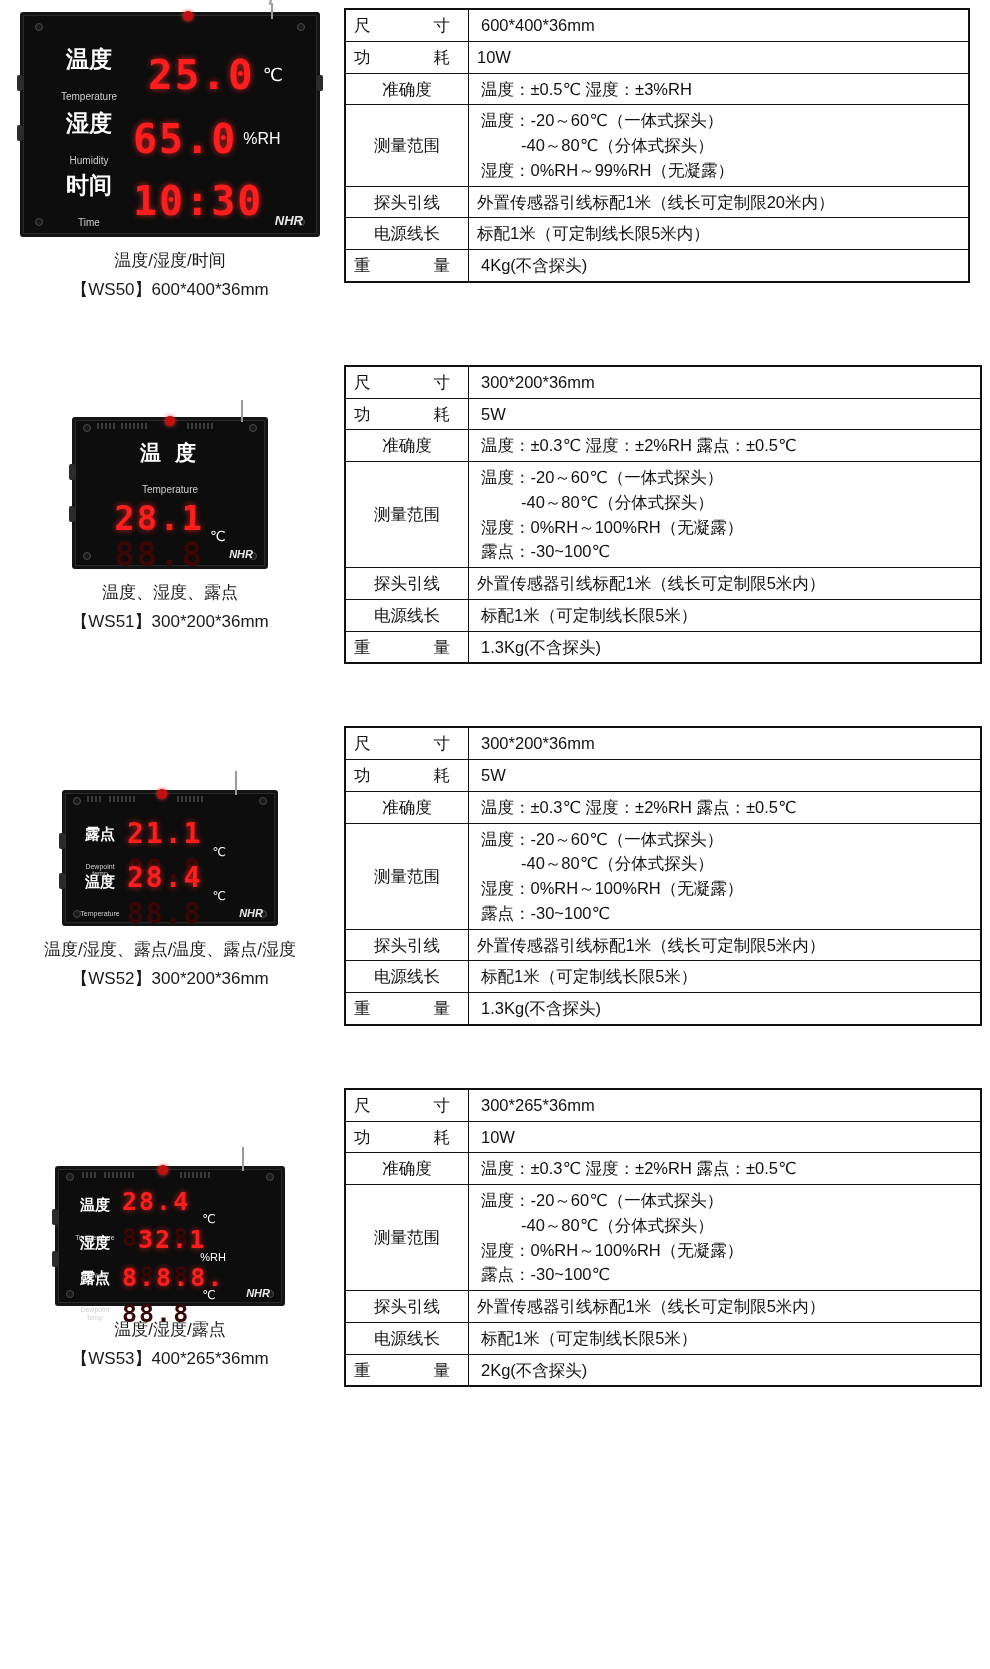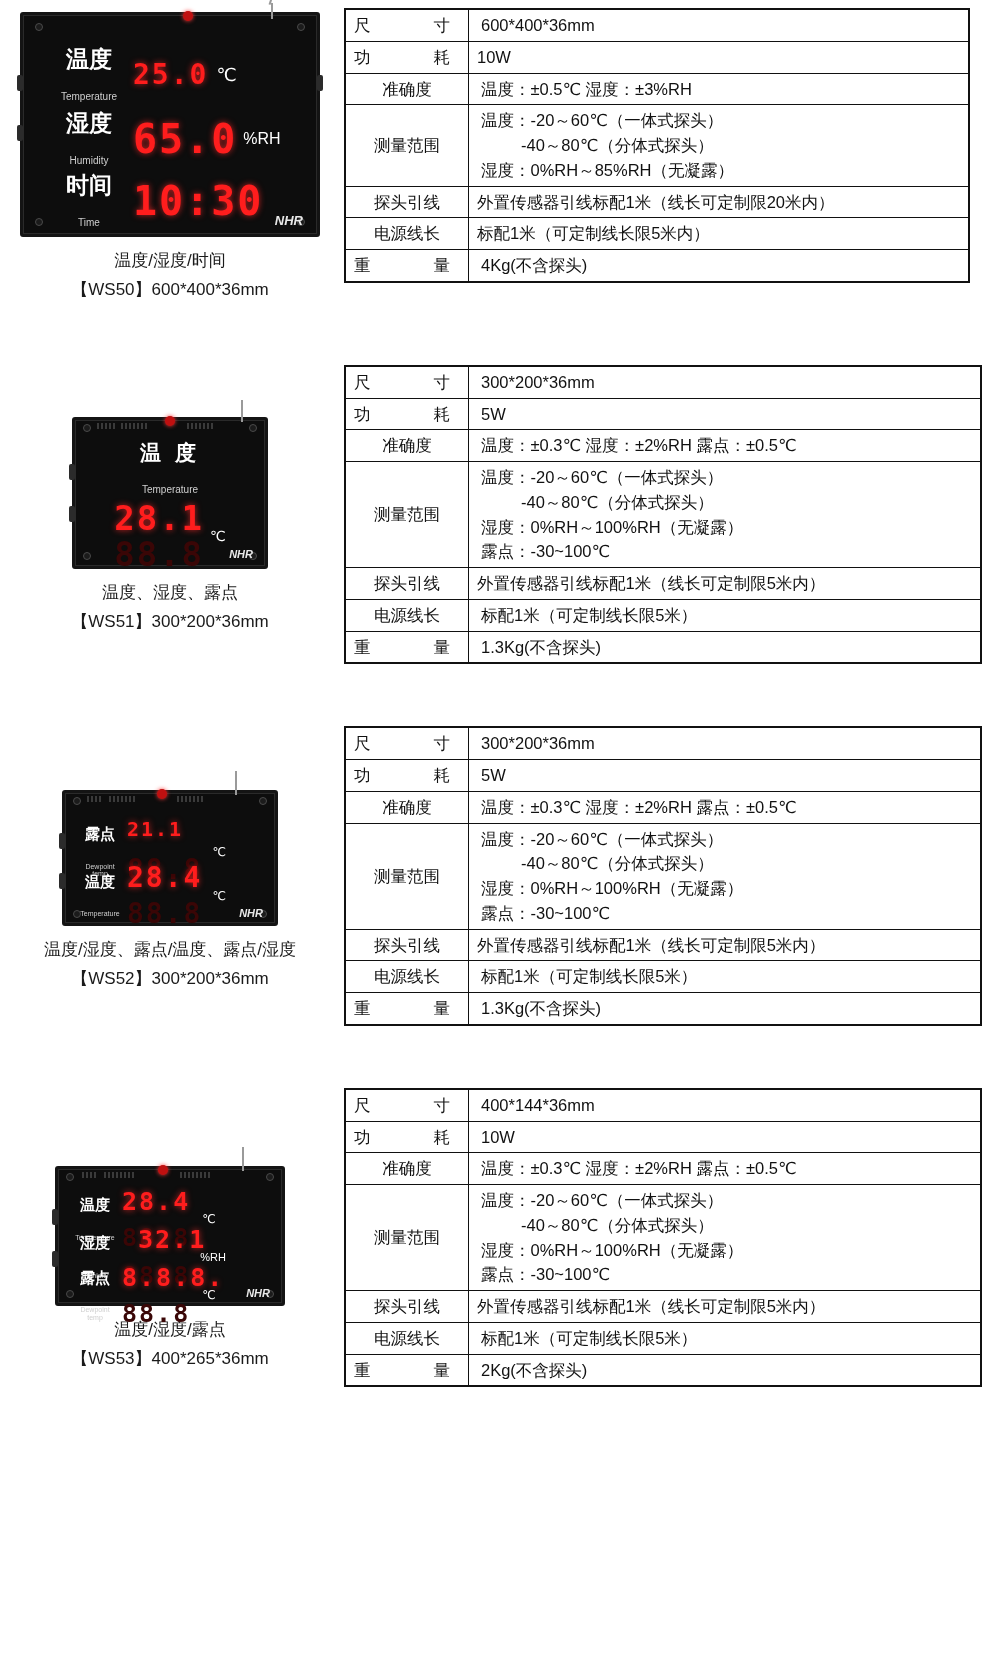--- a/index.html
+++ b/index.html
@@ -153,21 +153,21 @@
         <div class="screw" style="right:12px;bottom:8px;"></div>
         <div class="side-nub" style="left:-6px;top:60px;"></div>
         <div class="side-nub" style="left:-6px;top:110px;"></div>
         <div class="side-nub" style="right:-6px;top:60px;"></div>
 
         <div style="position:absolute;left:30px;top:32px;display:flex;align-items:center;">
           <div class="row-label" style="width:72px;">
             <span class="cn" style="font-size:23px;">温度</span>
             <span class="en" style="font-size:10px;">Temperature</span>
           </div>
-          <div class="seg" style="font-size:28px;margin-left:8px;">25.0</div>
+          <div class="seg" style="font-size:41px;margin-left:23px;">25.0</div>
           <div class="unit" style="font-size:18px;margin-left:8px;">℃</div>
         </div>
 
         <div style="position:absolute;left:30px;top:96px;display:flex;align-items:center;">
           <div class="row-label" style="width:72px;">
             <span class="cn" style="font-size:23px;">湿度</span>
             <span class="en" style="font-size:10px;">Humidity</span>
           </div>
           <div class="seg" style="font-size:40px;margin-left:8px;">65.0</div>
           <div class="unit" style="font-size:16px;margin-left:6px;">%RH</div>
@@ -203,21 +203,21 @@
         </tr>
         <tr>
           <td class="key">准确度</td>
           <td class="val pad">温度：±0.5℃  湿度：±3%RH</td>
         </tr>
         <tr>
           <td class="key">测量范围</td>
           <td class="val pad">
             <span class="sub-line">温度：-20～60℃（一体式探头）</span>
             <span class="sub-line indent">-40～80℃（分体式探头）</span>
-            <span class="sub-line">湿度：0%RH～85%RH（无凝露）</span>
+            <span class="sub-line">湿度：0%RH～99%RH（无凝露）</span>
           </td>
         </tr>
         <tr>
           <td class="key">探头引线</td>
           <td class="val">外置传感器引线标配1米（线长可定制限20米内）</td>
         </tr>
         <tr>
           <td class="key">电源线长</td>
           <td class="val">标配1米（可定制线长限5米内）</td>
         </tr>
@@ -323,21 +323,21 @@
         <div class="side-nub" style="left:-6px;top:40px;"></div>
         <div class="side-nub" style="left:-6px;top:80px;"></div>
 
         <div style="position:absolute;left:12px;top:24px;display:flex;align-items:center;">
           <div class="row-label" style="width:46px;">
             <span class="cn" style="font-size:15px;">露点</span>
             <span class="en" style="font-size:7px;">Dewpoint temp</span>
           </div>
           <div style="position:relative;margin-left:4px;">
             <div class="seg-bg" style="font-size:28px;">88.8</div>
-            <div class="seg" style="font-size:20px;position:absolute;left:0;top:0;">21.1</div>
+            <div class="seg" style="font-size:28px;position:absolute;left:0;top:0;">21.1</div>
           </div>
           <div class="unit" style="font-size:12px;margin-left:10px;">℃</div>
         </div>
 
         <div style="position:absolute;left:12px;top:68px;display:flex;align-items:center;">
           <div class="row-label" style="width:46px;">
             <span class="cn" style="font-size:15px;">温度</span>
             <span class="en" style="font-size:7px;">Temperature</span>
           </div>
           <div style="position:relative;margin-left:4px;">
@@ -455,21 +455,21 @@
       <div class="caption">
         <div>温度/湿度/露点</div>
         <div>【WS53】400*265*36mm</div>
       </div>
     </div>
     <div class="right-col" style="padding-top:0;padding-right:8px;">
       <table class="spec">
         <tbody>
             <tr>
           <td class="key spaced">尺　　寸</td>
-          <td class="val pad">400*144*36mm</td>
+          <td class="val pad">300*265*36mm</td>
         </tr>
         <tr>
           <td class="key spaced">功　　耗</td>
           <td class="val pad">10W</td>
         </tr>
         <tr>
           <td class="key">准确度</td>
           <td class="val pad">温度：±0.3℃  湿度：±2%RH  露点：±0.5℃</td>
         </tr>
         <tr>

